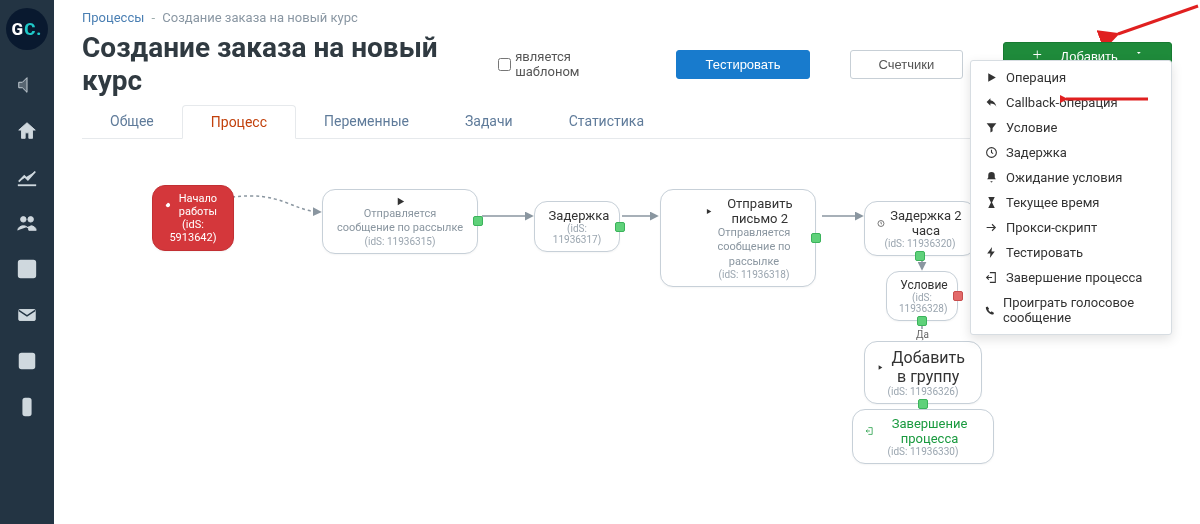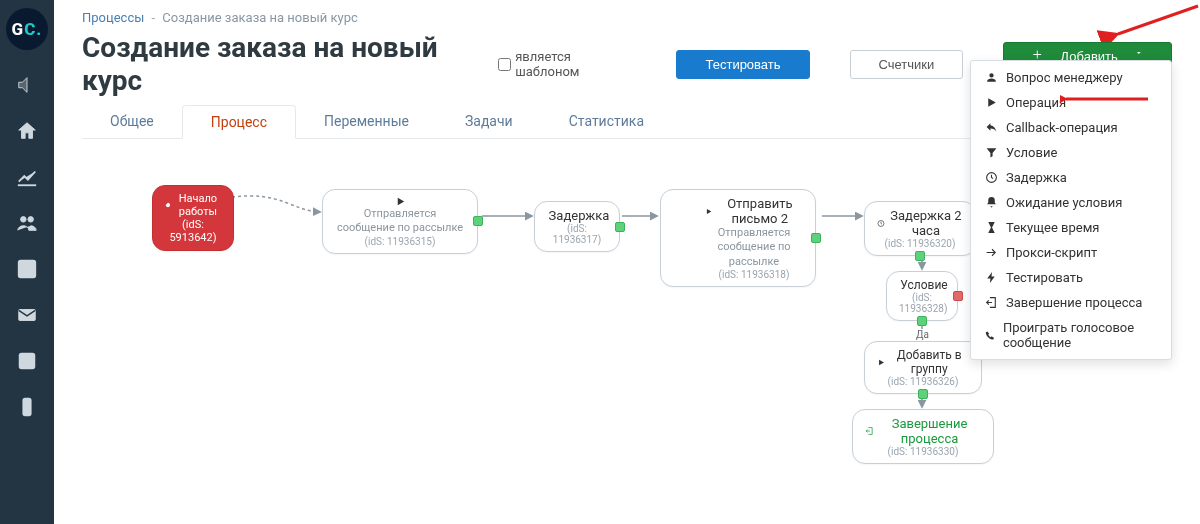--- a/index.html
+++ b/index.html
@@ -249,21 +249,21 @@
           </svg>
           <span>Условие</span>
         </div>
       <div class="ids">(idS: 11936328)</div>
       <div class="port" style="left:50%; bottom:-6px; margin-left:-5px;"></div>
       <div class="port red" style="right:-6px; top:50%; margin-top:-5px;"></div>
     </div>
     <div class="label-da" style="left:832px; top:168px;">Да</div>
 
     <div class="node" style="left:782px; top:180px; width:118px;">
-      <div class="title" style="font-size:12px;">
+      <div class="title" style="font-size:16px;">
           <svg width="11" height="11" viewBox="0 0 24 24" fill="#333">
             <path d="M6 4l14 8-14 8z"></path>
           </svg>
           <span>Добавить в группу</span>
         </div>
       <div class="ids">(idS: 11936326)</div>
       <div class="port" style="left:50%; bottom:-6px; margin-left:-5px;"></div>
     </div>
 
     <div class="node node-end" style="left:770px; top:248px; width:142px;">
@@ -272,26 +272,20 @@
             <path d="M9 3h10v18H9M13 12H3M7 8l-4 4 4 4"></path>
           </svg>
           <span>Завершение процесса</span>
         </div>
       <div class="ids">(idS: 11936330)</div>
     </div>
   </div>
 </div>
 
 <div class="dropdown" id="dd">
-    <div class="dd-item">
-      <svg viewBox="0 0 24 24">
-        <path d="M12 12a4 4 0 100-8 4 4 0 000 8zm0 2c-4 0-8 2-8 5v1h16v-1c0-3-4-5-8-5z"></path>
-      </svg>
-      <span>Вопрос менеджеру</span>
-    </div>
     <div class="dd-item">
       <svg viewBox="0 0 24 24">
         <path d="M6 4l14 8-14 8z"></path>
       </svg>
       <span>Операция</span>
     </div>
     <div class="dd-item">
       <svg viewBox="0 0 24 24">
         <path d="M10 4L3 11l7 7v-4c5 0 9 2 11 6-1-6-5-11-11-12V4z"></path>
       </svg>

